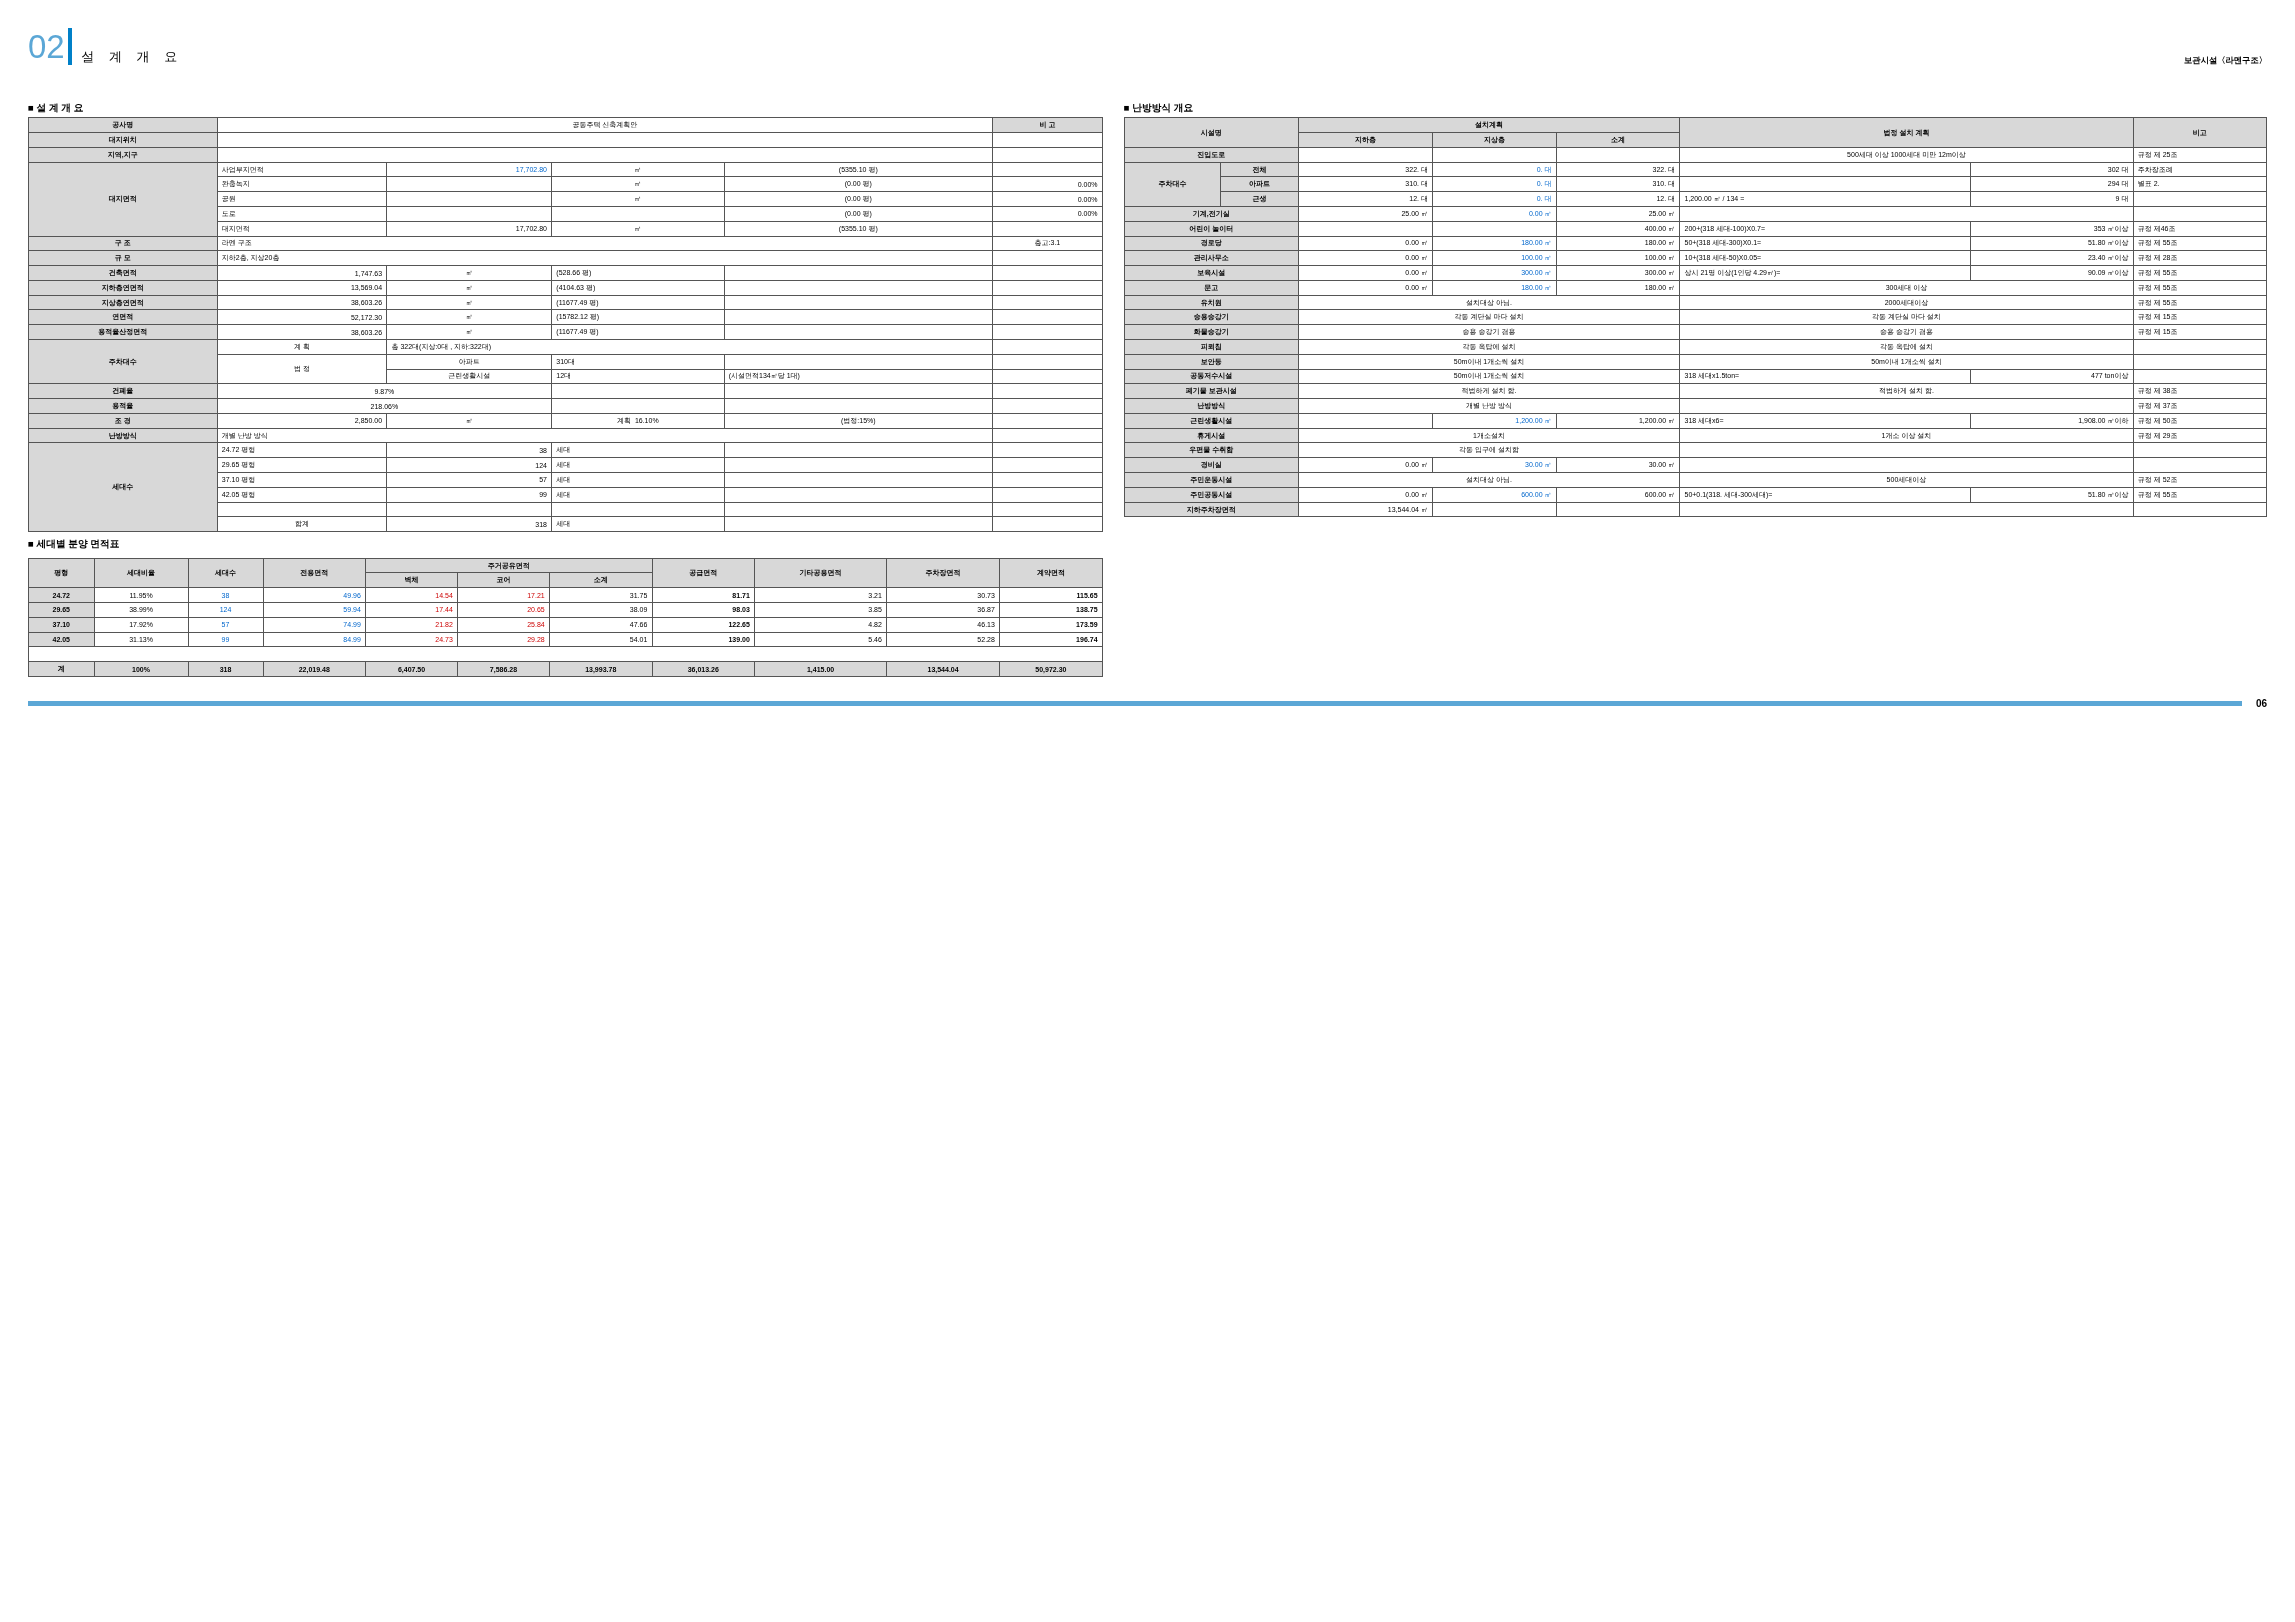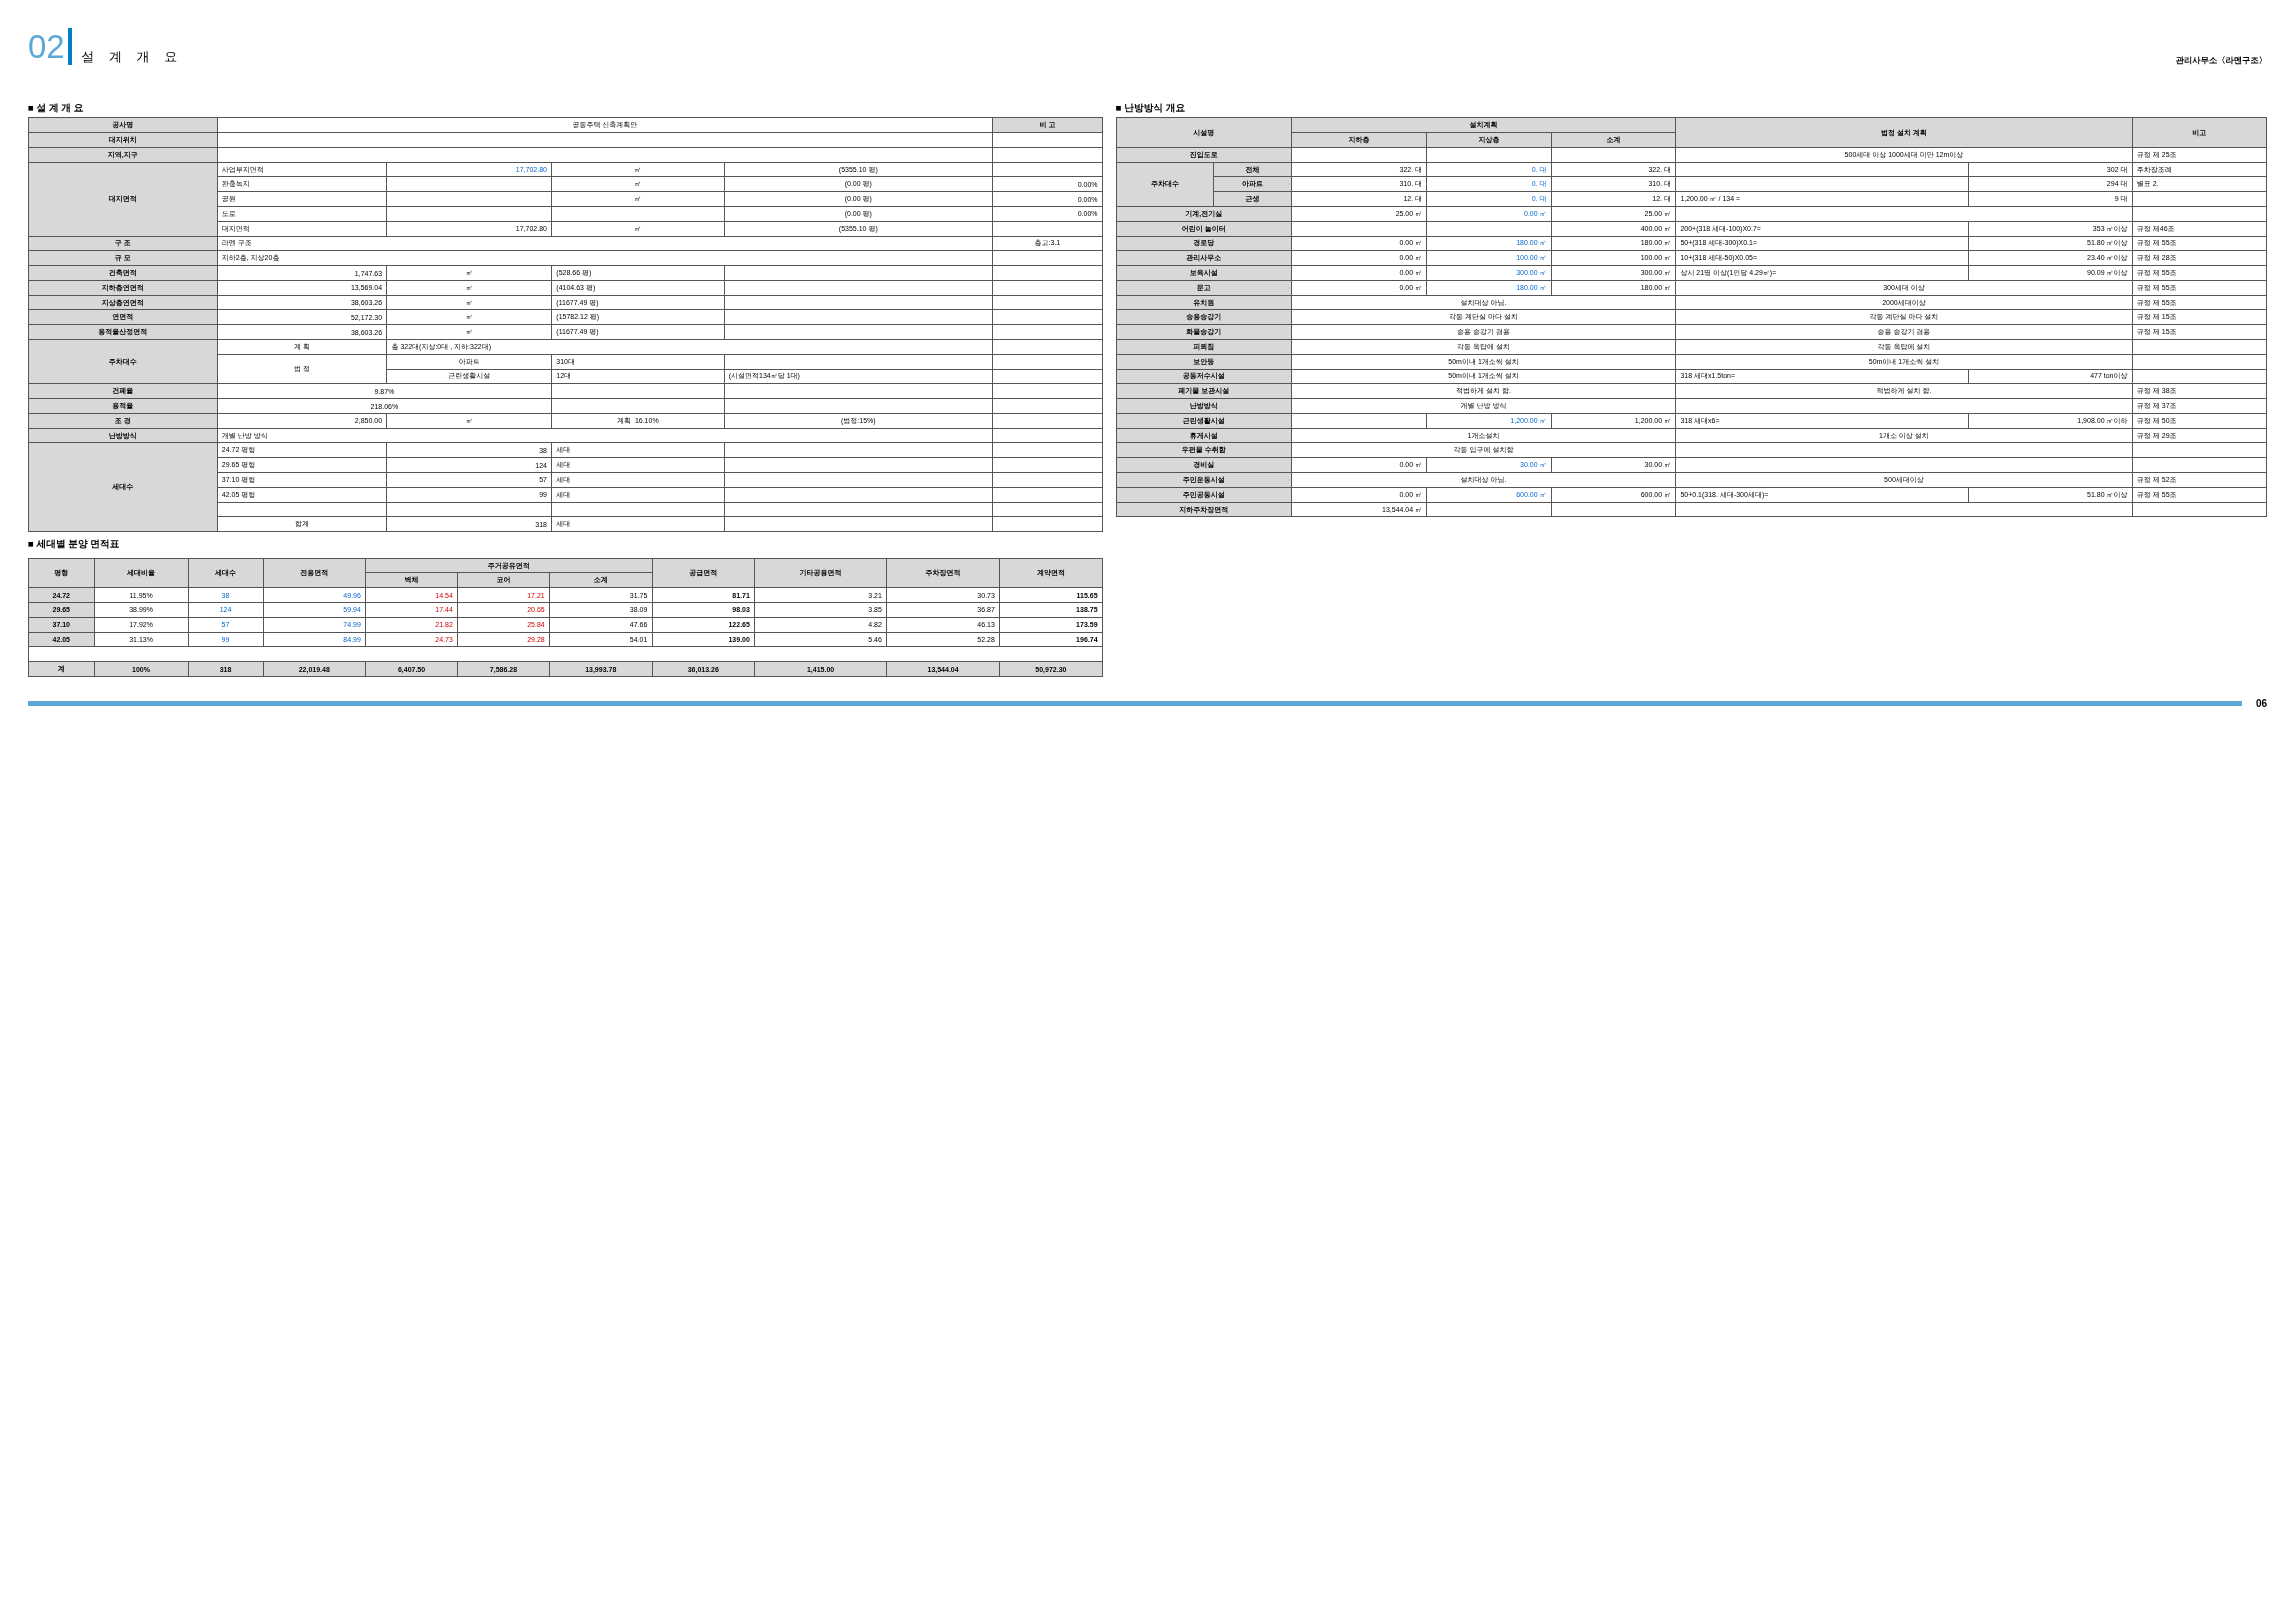--- a/index.html
+++ b/index.html
@@ -2,21 +2,21 @@
 <html style="font-size:11px"><head>
 <meta charset="utf-8">
 <style>
 body{margin:0;padding:28px;font-family:"Malgun Gothic",Arial,sans-serif;font-size:7.6px;background:#fff;color:#000}
 .page-header{display:flex;justify-content:space-between;align-items:flex-end;margin-bottom:30px}
 .page-number-box{display:flex;align-items:flex-end}
 .big-num{font-size:33px;font-weight:300;color:#5ba7d6}
 .big-num .accent{border-right:4.2px solid #0080c8;padding-right:2.8px;margin-right:2.8px}
 .page-title{font-size:13px;font-weight:normal;letter-spacing:5.5px;margin-left:7px}
 .struct-type{font-size:8.3px;font-weight:bold}
-.content{display:flex;gap:13px}
+.content{display:flex;gap:21px}
 .left-col{flex:0 0 48%}
 .right-col{flex:1}
 .section-title{font-size:9.7px;font-weight:bold;margin:5.5px 0 2.8px}
 table{border-collapse:collapse;width:100%;font-size:7px}
 td,th{border:0.7px solid #555;padding:1.4px 2.8px;height:11px;text-align:center;vertical-align:middle}
 .hdr-gray{background:#d8d8d8;font-weight:bold}
 .blue-text{color:#0066cc}
 .red-text{color:#cc0000}
 .left-text{text-align:left;padding-left:4.2px}
 .right-text{text-align:right;padding-right:4.2px}
@@ -26,21 +26,21 @@
 .area-table{margin-top:7px}
 </style>
 </head>
 <body>
 
 <div class="page-header">
   <div class="page-number-box">
     <span class="big-num"><span>0</span><span class="accent">2</span></span>
     <span class="page-title">설 계 개 요</span>
   </div>
-  <span class="struct-type">관리사무소〈라멘구조〉</span>
+  <span class="struct-type">보관시설〈라멘구조〉</span>
 </div>
 
 <div class="content">
 <div class="left-col">
 <div class="section-title">■ 설 계 개 요</div>
 <table>
 <tbody>
           <tr>
             <td class="hdr-gray">공사명</td>
             <td colspan="4">공동주택 신축계획안</td>

